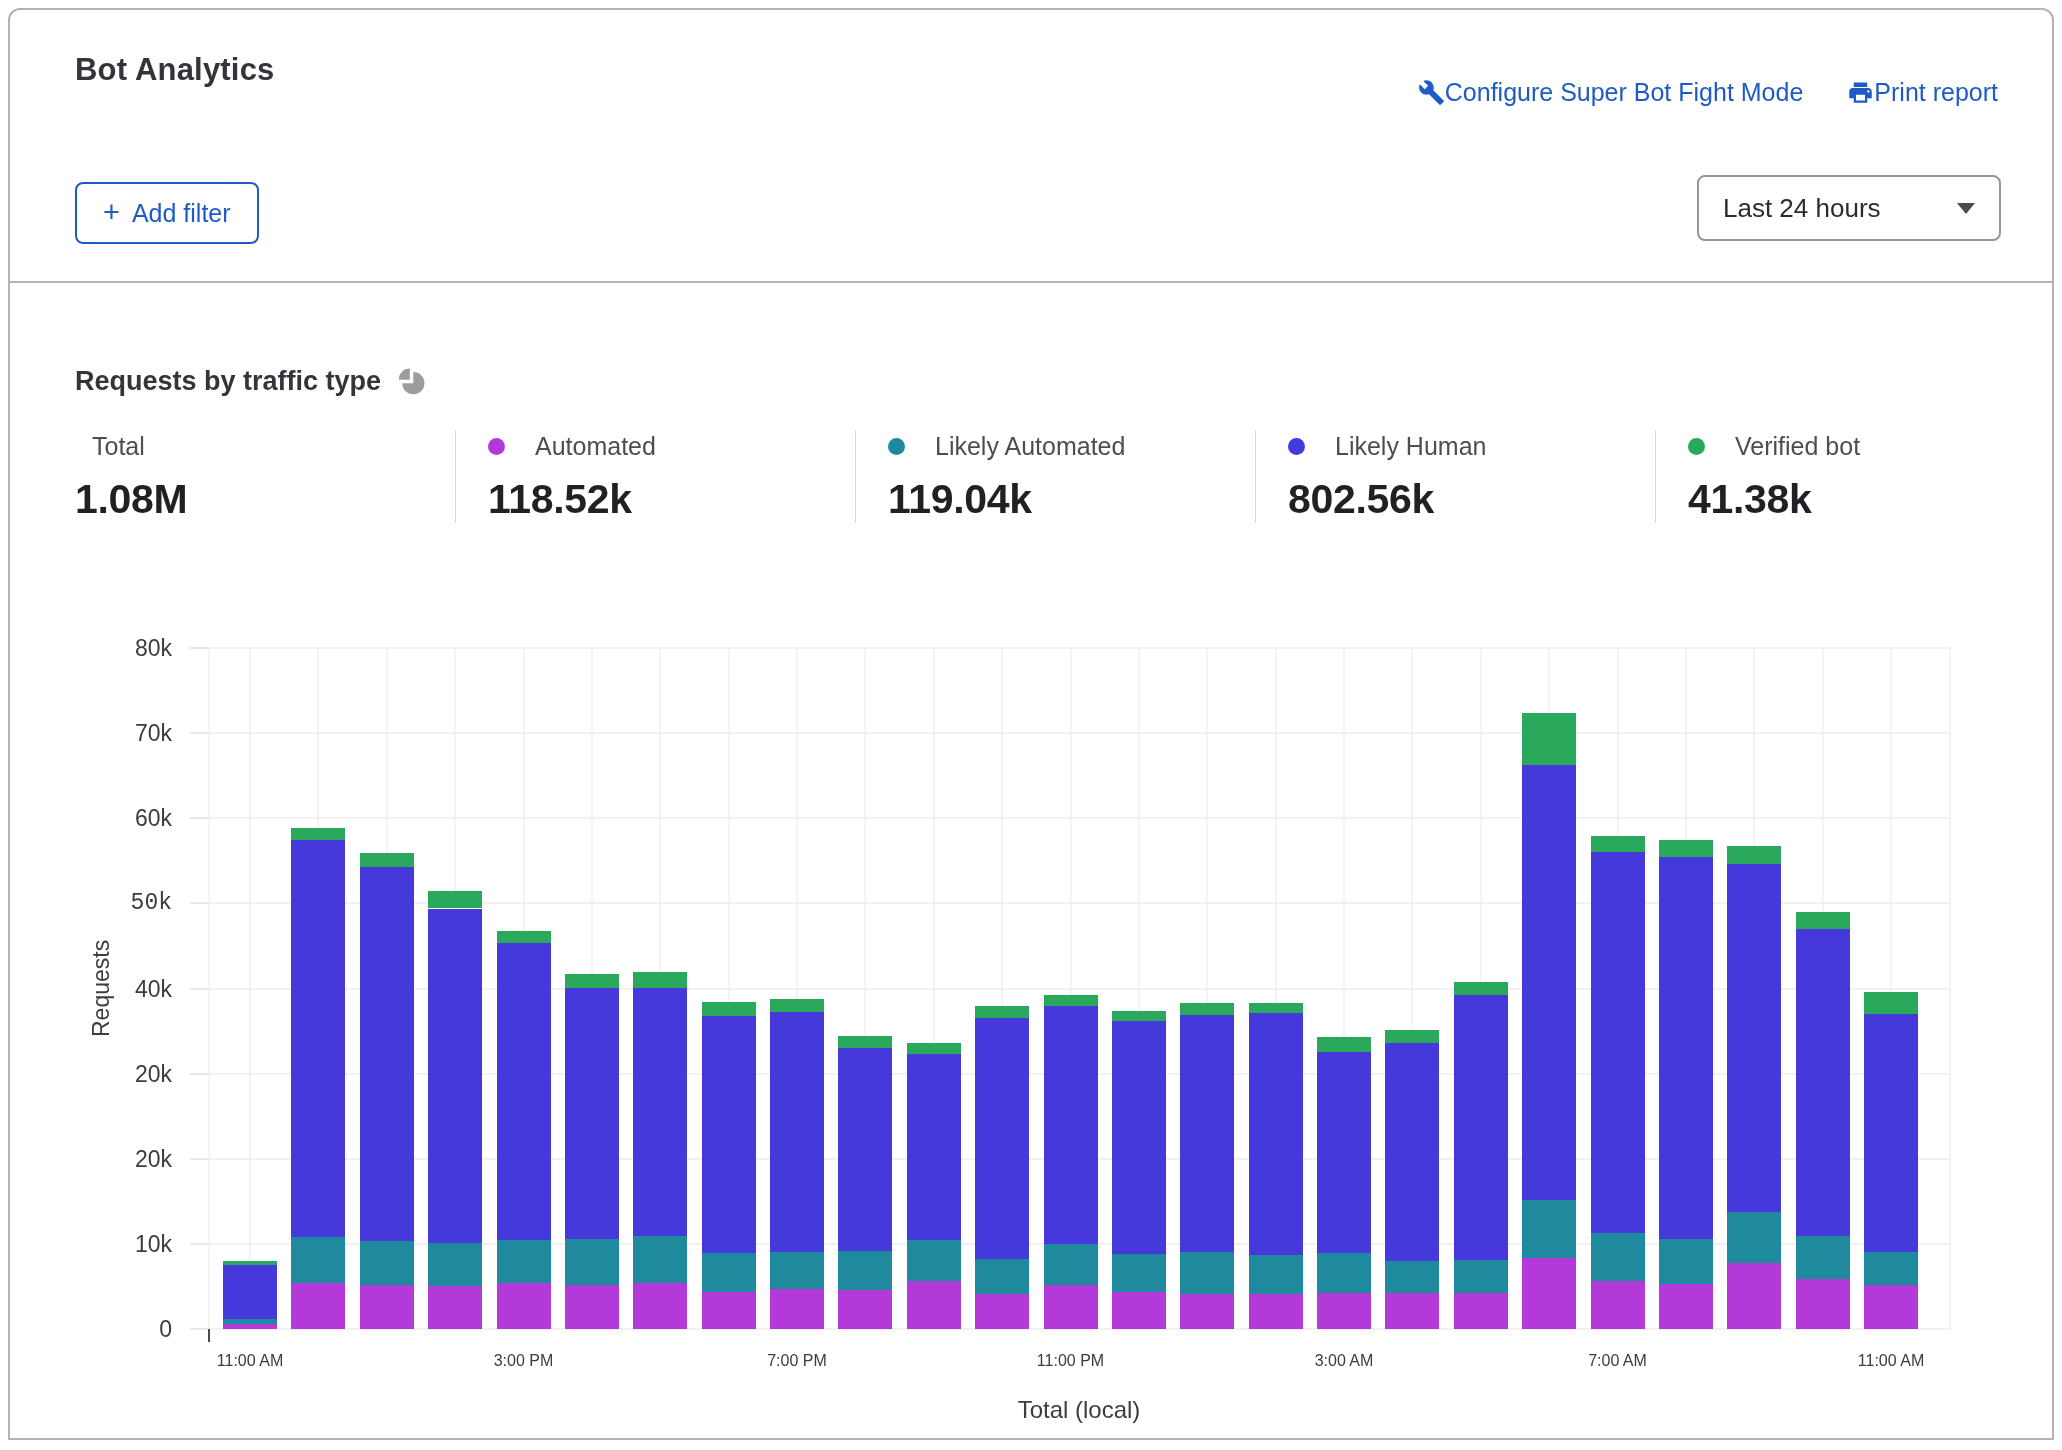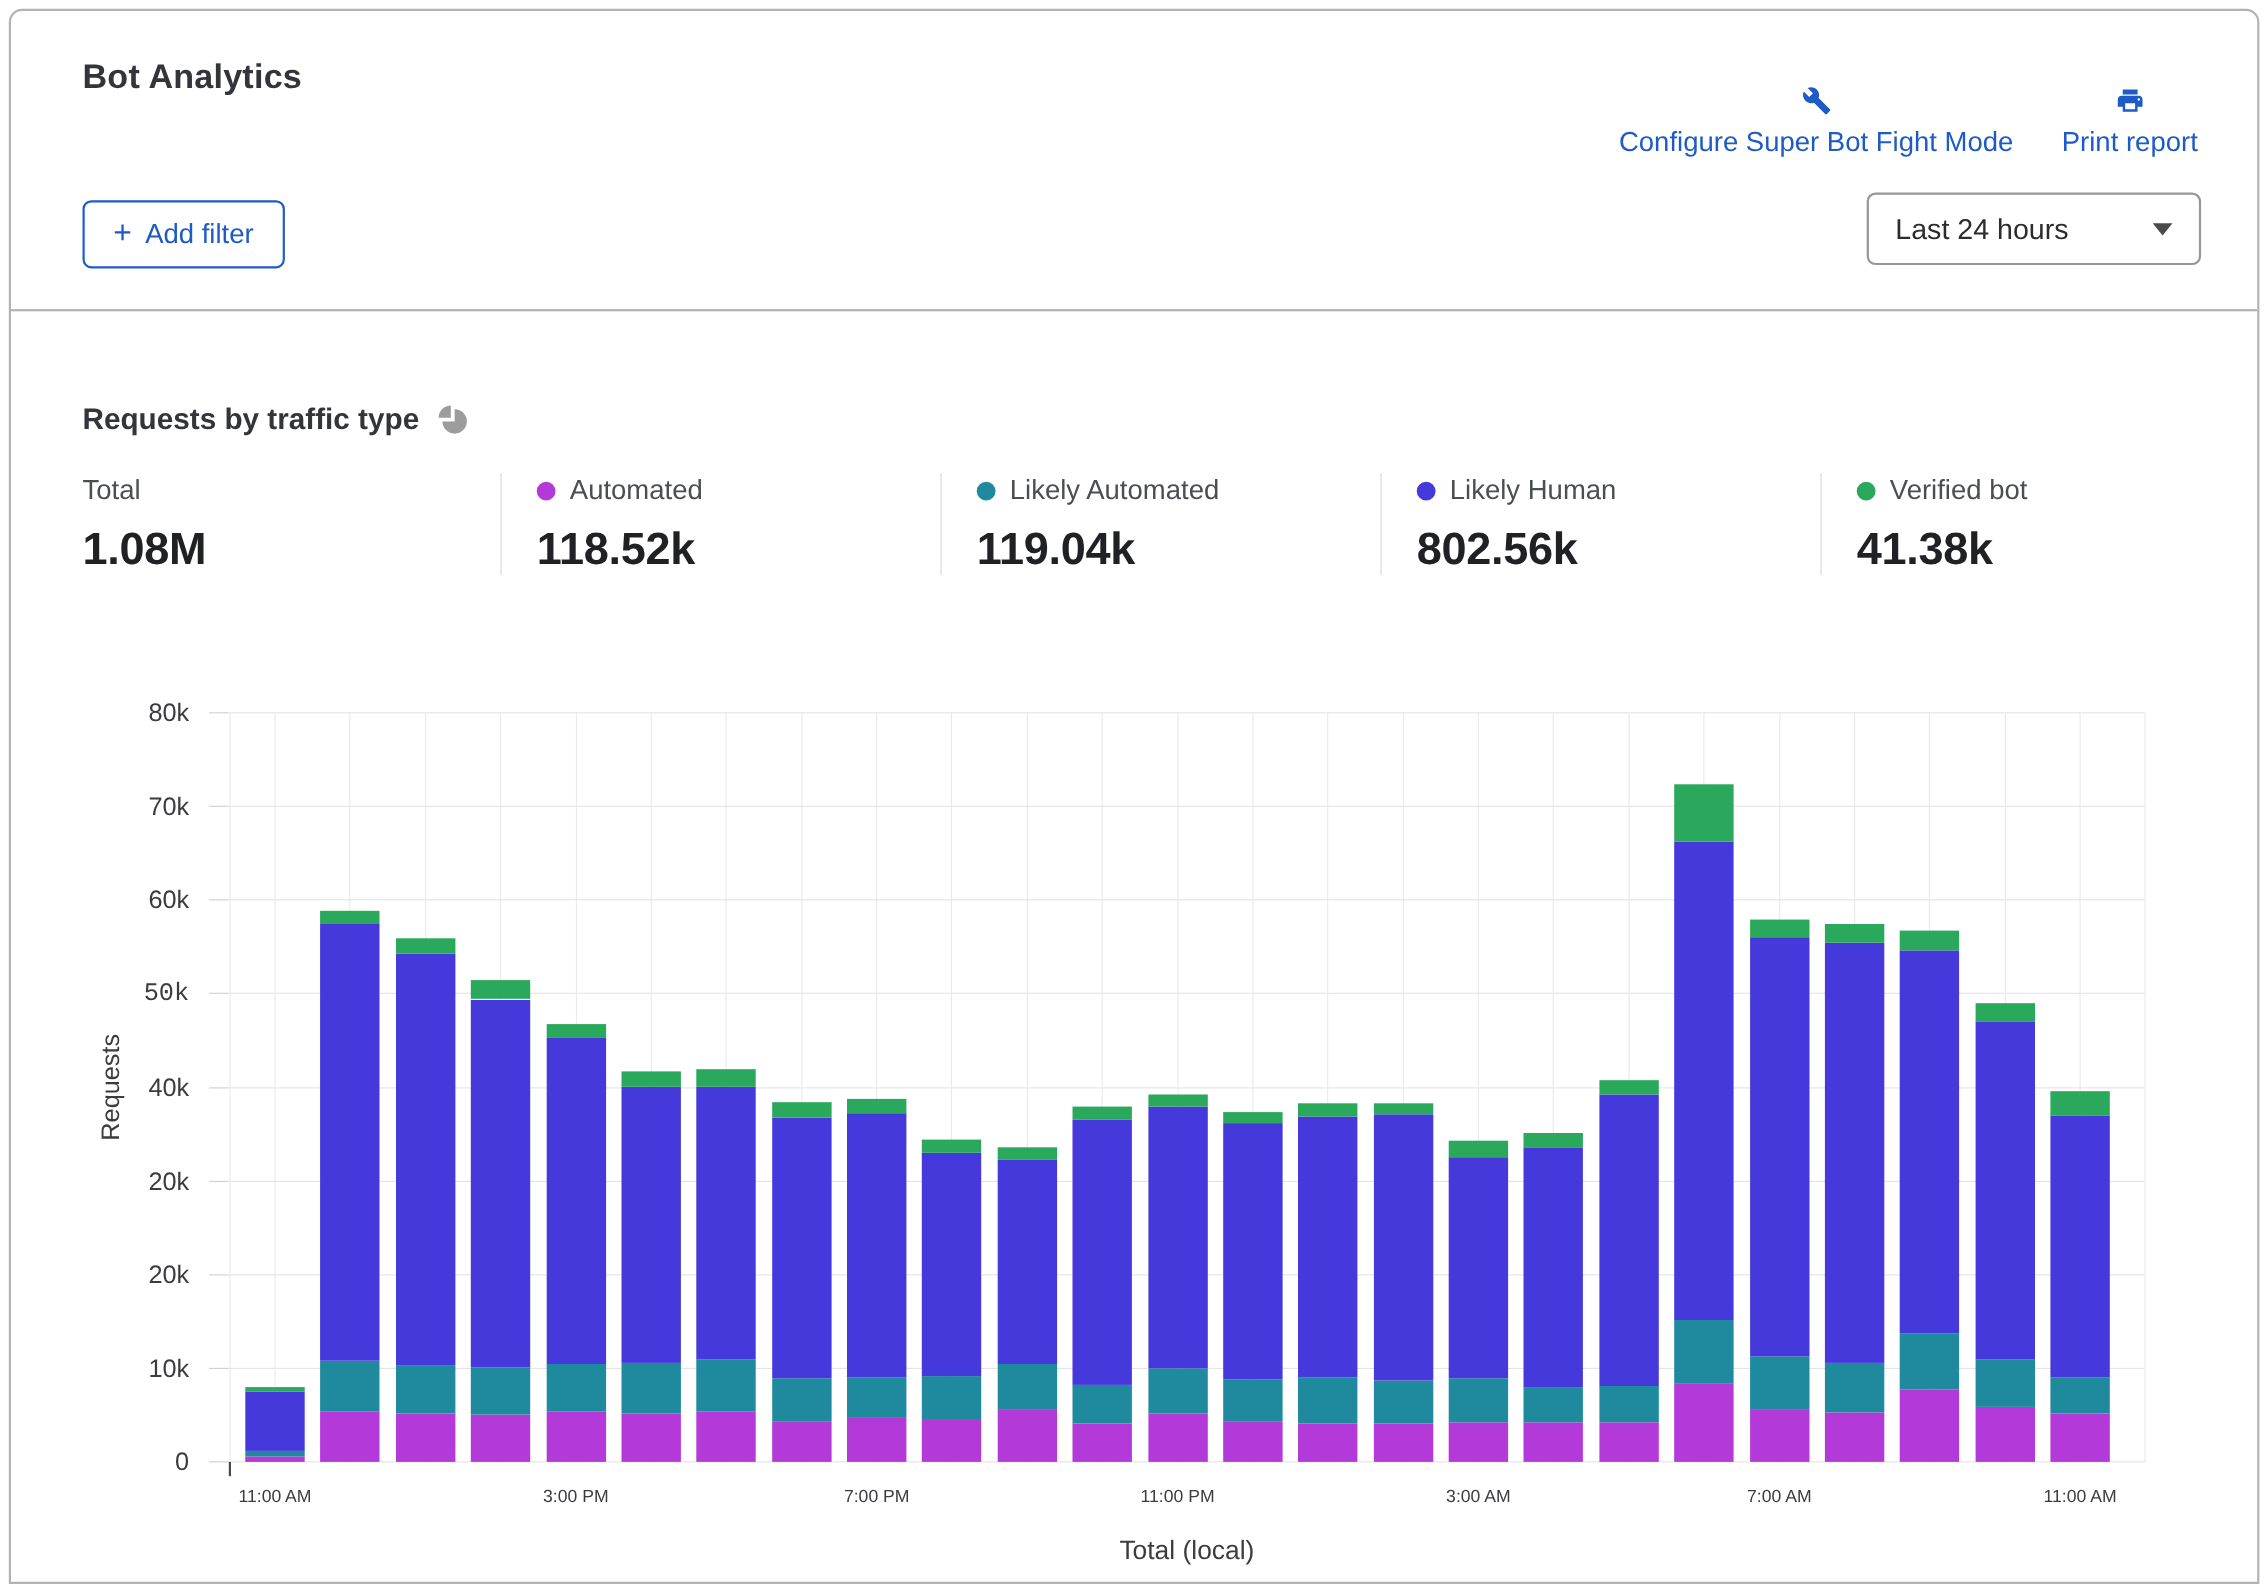--- a/index.html
+++ b/index.html
@@ -2,21 +2,21 @@
 <html><head>
 <meta charset="utf-8">
 <style>
   html,body{margin:0;padding:0;width:2062px;height:1450px;overflow:hidden;background:#fff;
     font-family:"Liberation Sans","DejaVu Sans",sans-serif;}
   .card{position:relative;margin:8px 8px 0 8px;width:2042px;height:1428px;
     border:2px solid #b3b3b3;border-radius:12px 12px 0 0;background:#fff;overflow:hidden;}
   
   .page-title{position:absolute;left:65px;top:42px;margin:0;font-size:31px;font-weight:700;color:#33353a;letter-spacing:.2px;}
   .hdr-links{position:absolute;right:54px;top:68px;display:flex;gap:44px;align-items:center;}
-  .lnk{display:flex;align-items:center;gap:10px;color:#1e5bc6;font-size:25px;text-decoration:none;cursor:pointer;flex-direction:column;}
+  .lnk{display:flex;align-items:center;color:#1e5bc6;font-size:25px;text-decoration:none;cursor:pointer;}
   .lnk svg{flex:0 0 auto;}
   .add-filter{position:absolute;left:65px;top:172px;height:62px;padding:0 26px;display:flex;align-items:center;gap:12px;
     background:#fff;border:2px solid #1e5bc6;border-radius:8px;color:#1e5bc6;font-size:25px;
     font-family:inherit;cursor:pointer;}
   .add-filter .plus{font-size:29px;font-weight:400;line-height:1;margin-top:-2px;}
   .dropdown{position:absolute;left:1687px;top:165px;width:304px;height:66px;box-sizing:border-box;
     border:2px solid #969696;border-radius:8px;background:#fff;display:flex;align-items:center;
     padding:0 24px;font-size:26px;color:#2c2c2c;cursor:pointer;}
   .caret{margin-left:auto;width:0;height:0;border-left:9px solid transparent;border-right:9px solid transparent;
     border-top:11px solid #4b4b4b;}
@@ -25,21 +25,21 @@
   .section-title-row{position:absolute;left:65px;top:356px;display:flex;align-items:center;gap:16px;}
   .section-title-row h2{margin:0;font-size:27px;font-weight:700;color:#33353a;}
   
   .stats{position:absolute;left:65px;top:420px;display:flex;}
   .stat{box-sizing:border-box;width:400px;}
   .stat:first-child{width:380px;}
   .stat:last-child{width:370px;}
   .stat + .stat{border-left:1px solid #d8d8d8;padding-left:32px;}
   .stat-label-row{display:flex;align-items:center;gap:13px;height:32px;}
   .dot{width:17px;height:17px;border-radius:50%;flex:0 0 auto;}
-  .stat-label{font-size:25px;color:#4b4e52;}
+  .stat-label{font-size:25px;color:#4b4e52;margin-left:17px;}
   .stat-value{margin-top:14px;font-size:41px;font-weight:700;color:#1f2125;letter-spacing:-.3px;}
   
   .y-title{position:absolute;left:76px;top:638px;height:681px;width:30px;display:flex;align-items:center;justify-content:center;
     writing-mode:vertical-rl;transform:rotate(180deg);font-size:23px;color:#3a3c3f;}
   .y-axis{position:absolute;left:0;top:638px;width:198px;height:681px;}
   .ytick{position:absolute;right:36px;transform:translateY(-50%);font-size:23px;color:#3a3c3f;}
   .ytickmark{position:absolute;left:180px;width:18px;height:1px;background:#cfcfcf;transform:translateY(-50%);}
   .plot{position:absolute;left:198px;top:638px;width:1742px;height:681px;}
   .hgrid{position:absolute;left:0;right:0;height:1px;background:#e4e4e4;transform:translateY(-50%);}
   .vgrid{position:absolute;top:0;bottom:0;width:1px;background:#e9e9e9;transform:translateX(-50%);}

